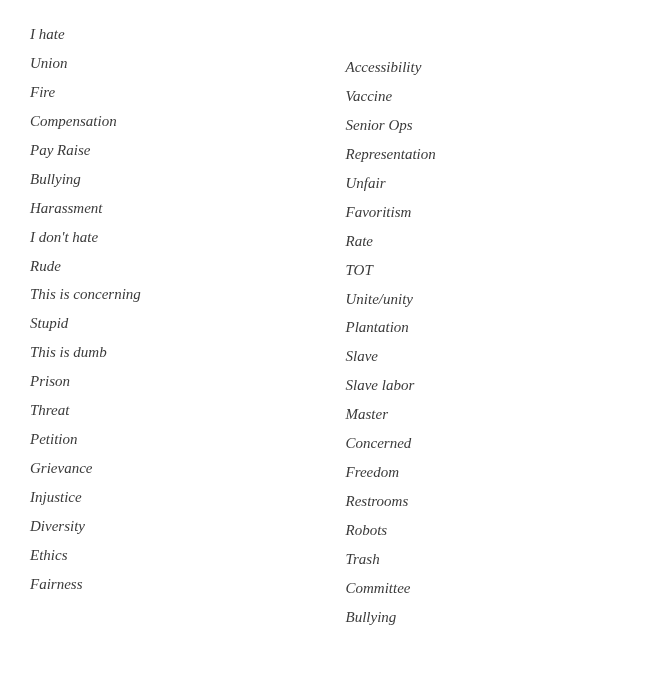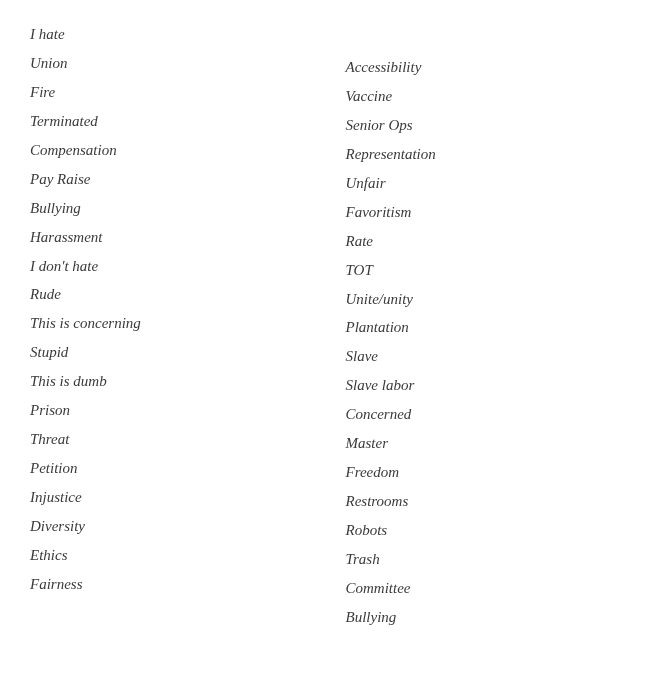--- a/index.html
+++ b/index.html
@@ -48,53 +48,53 @@
     }
   </style>
 </head>
 <body>
 
 <div class="container">
   <div class="column column-left" id="left-col">
   <div class="list-item">I hate</div>
       <div class="list-item">Union</div>
       <div class="list-item">Fire</div>
-      <div class="list-item">Terminated</div>
       <div class="list-item">Compensation</div>
       <div class="list-item">Pay Raise</div>
       <div class="list-item">Bullying</div>
       <div class="list-item">Harassment</div>
       <div class="list-item">I don't hate</div>
       <div class="list-item">Rude</div>
       <div class="list-item">This is concerning</div>
       <div class="list-item">Stupid</div>
       <div class="list-item">This is dumb</div>
       <div class="list-item">Prison</div>
       <div class="list-item">Threat</div>
       <div class="list-item">Petition</div>
+      <div class="list-item">Grievance</div>
       <div class="list-item">Injustice</div>
       <div class="list-item">Diversity</div>
       <div class="list-item">Ethics</div>
       <div class="list-item">Fairness</div>
     </div>
   <div class="column column-right" id="right-col">
   <div class="list-item">Accessibility</div>
       <div class="list-item">Vaccine</div>
       <div class="list-item">Senior Ops</div>
       <div class="list-item">Representation</div>
       <div class="list-item">Unfair</div>
       <div class="list-item">Favoritism</div>
       <div class="list-item">Rate</div>
       <div class="list-item">TOT</div>
       <div class="list-item">Unite/unity</div>
       <div class="list-item">Plantation</div>
       <div class="list-item">Slave</div>
       <div class="list-item">Slave labor</div>
+      <div class="list-item">Master</div>
       <div class="list-item">Concerned</div>
-      <div class="list-item">Master</div>
       <div class="list-item">Freedom</div>
       <div class="list-item">Restrooms</div>
       <div class="list-item">Robots</div>
       <div class="list-item">Trash</div>
       <div class="list-item">Committee</div>
       <div class="list-item">Bullying</div>
     </div>
 </div>
 
 </body></html>

